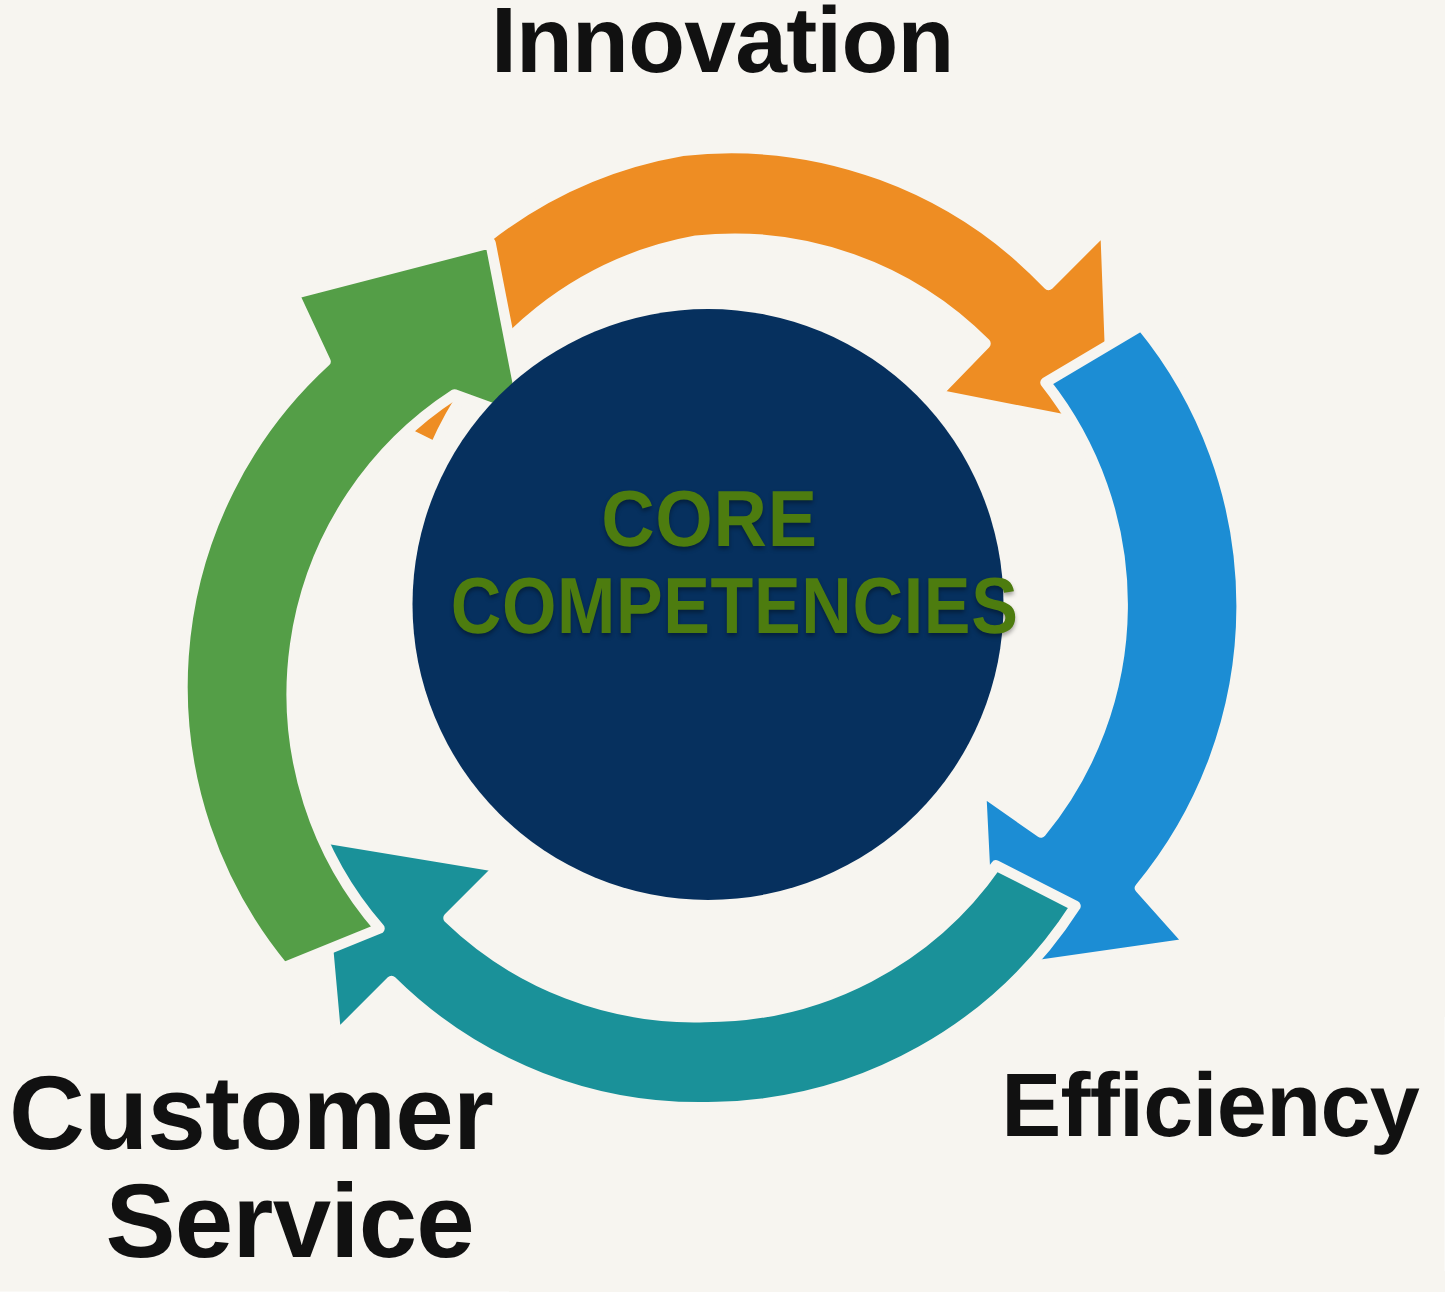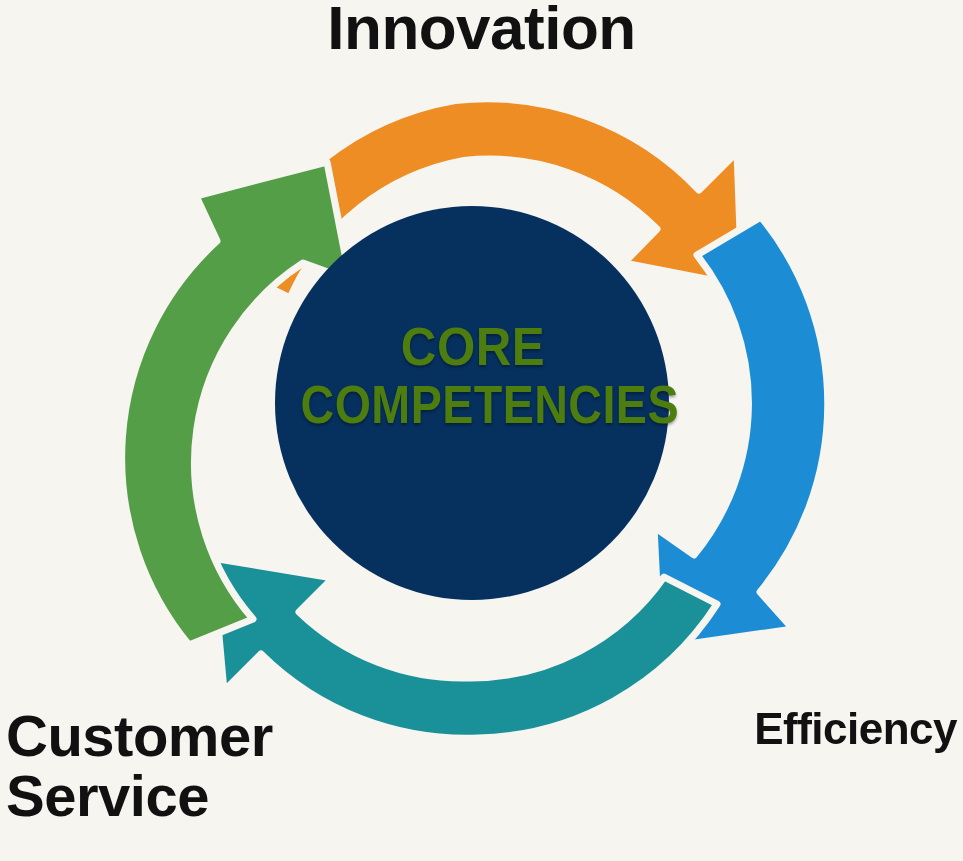--- a/index.html
+++ b/index.html
@@ -63,32 +63,32 @@
   }
   #label-innovation {
     left: 0;
     top: -4px;
     width: 963px;
     text-align: center;
     font-size: 62px;
     letter-spacing: -0.5px;
   }
   #label-efficiency {
-    right: 6px;
+    right: 17px;
     top: 706px;
-    font-size: 44px;
+    font-size: 60px;
     letter-spacing: -0.5px;
     text-align: right;
   }
   #label-customer-service {
     left: 6px;
     top: 706px;
-    font-size: 58px;
+    font-size: 70px;
     letter-spacing: -0.5px;
-    text-align: left;
+    text-align: right;
     width: 310px;
   }
 </style>
 </head>
 <body>
 
 <div id="canvas" style="background: rgb(247, 245, 240);">
 
   <svg id="cycle-svg" viewBox="0 0 963 861">
 

